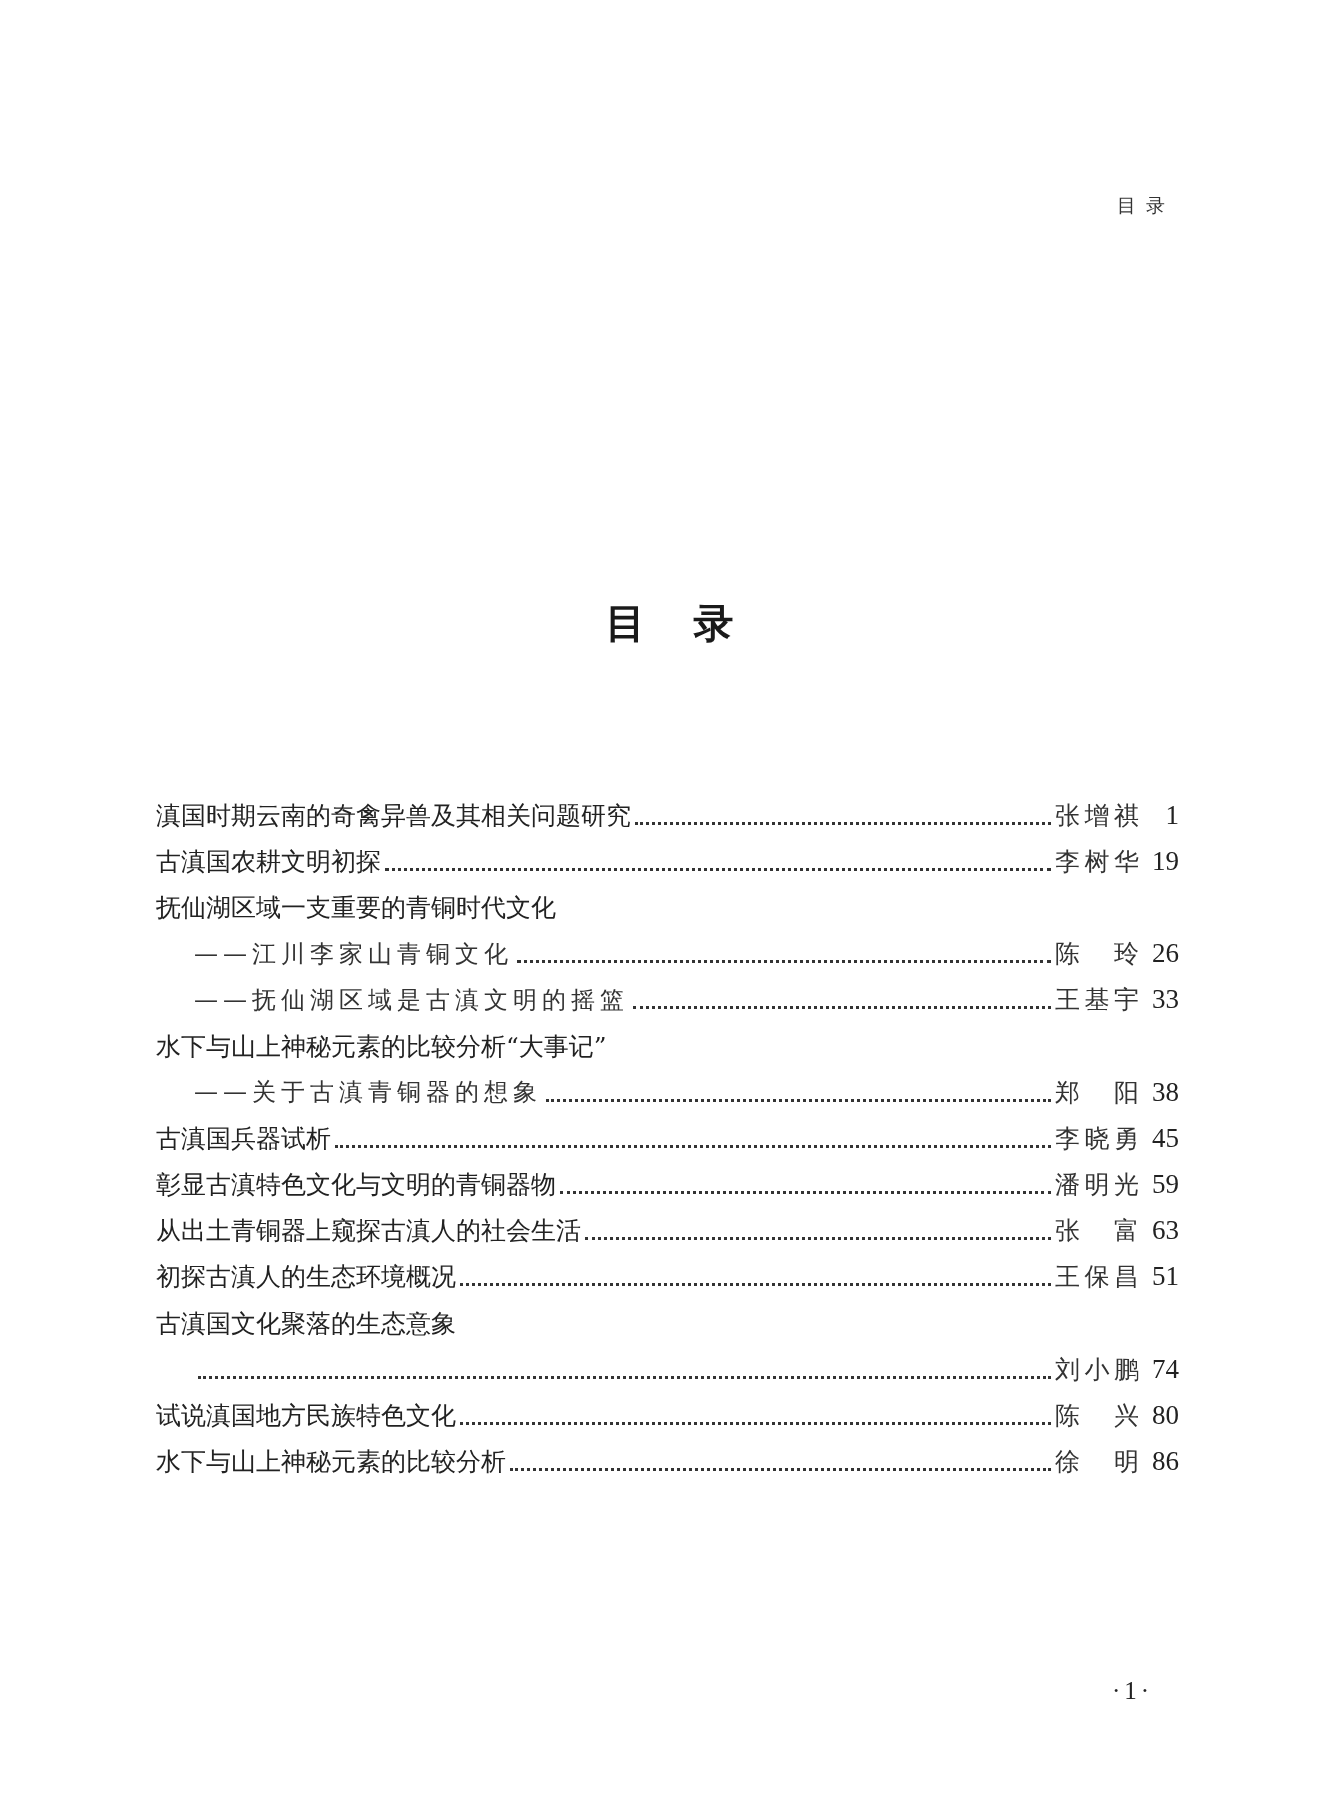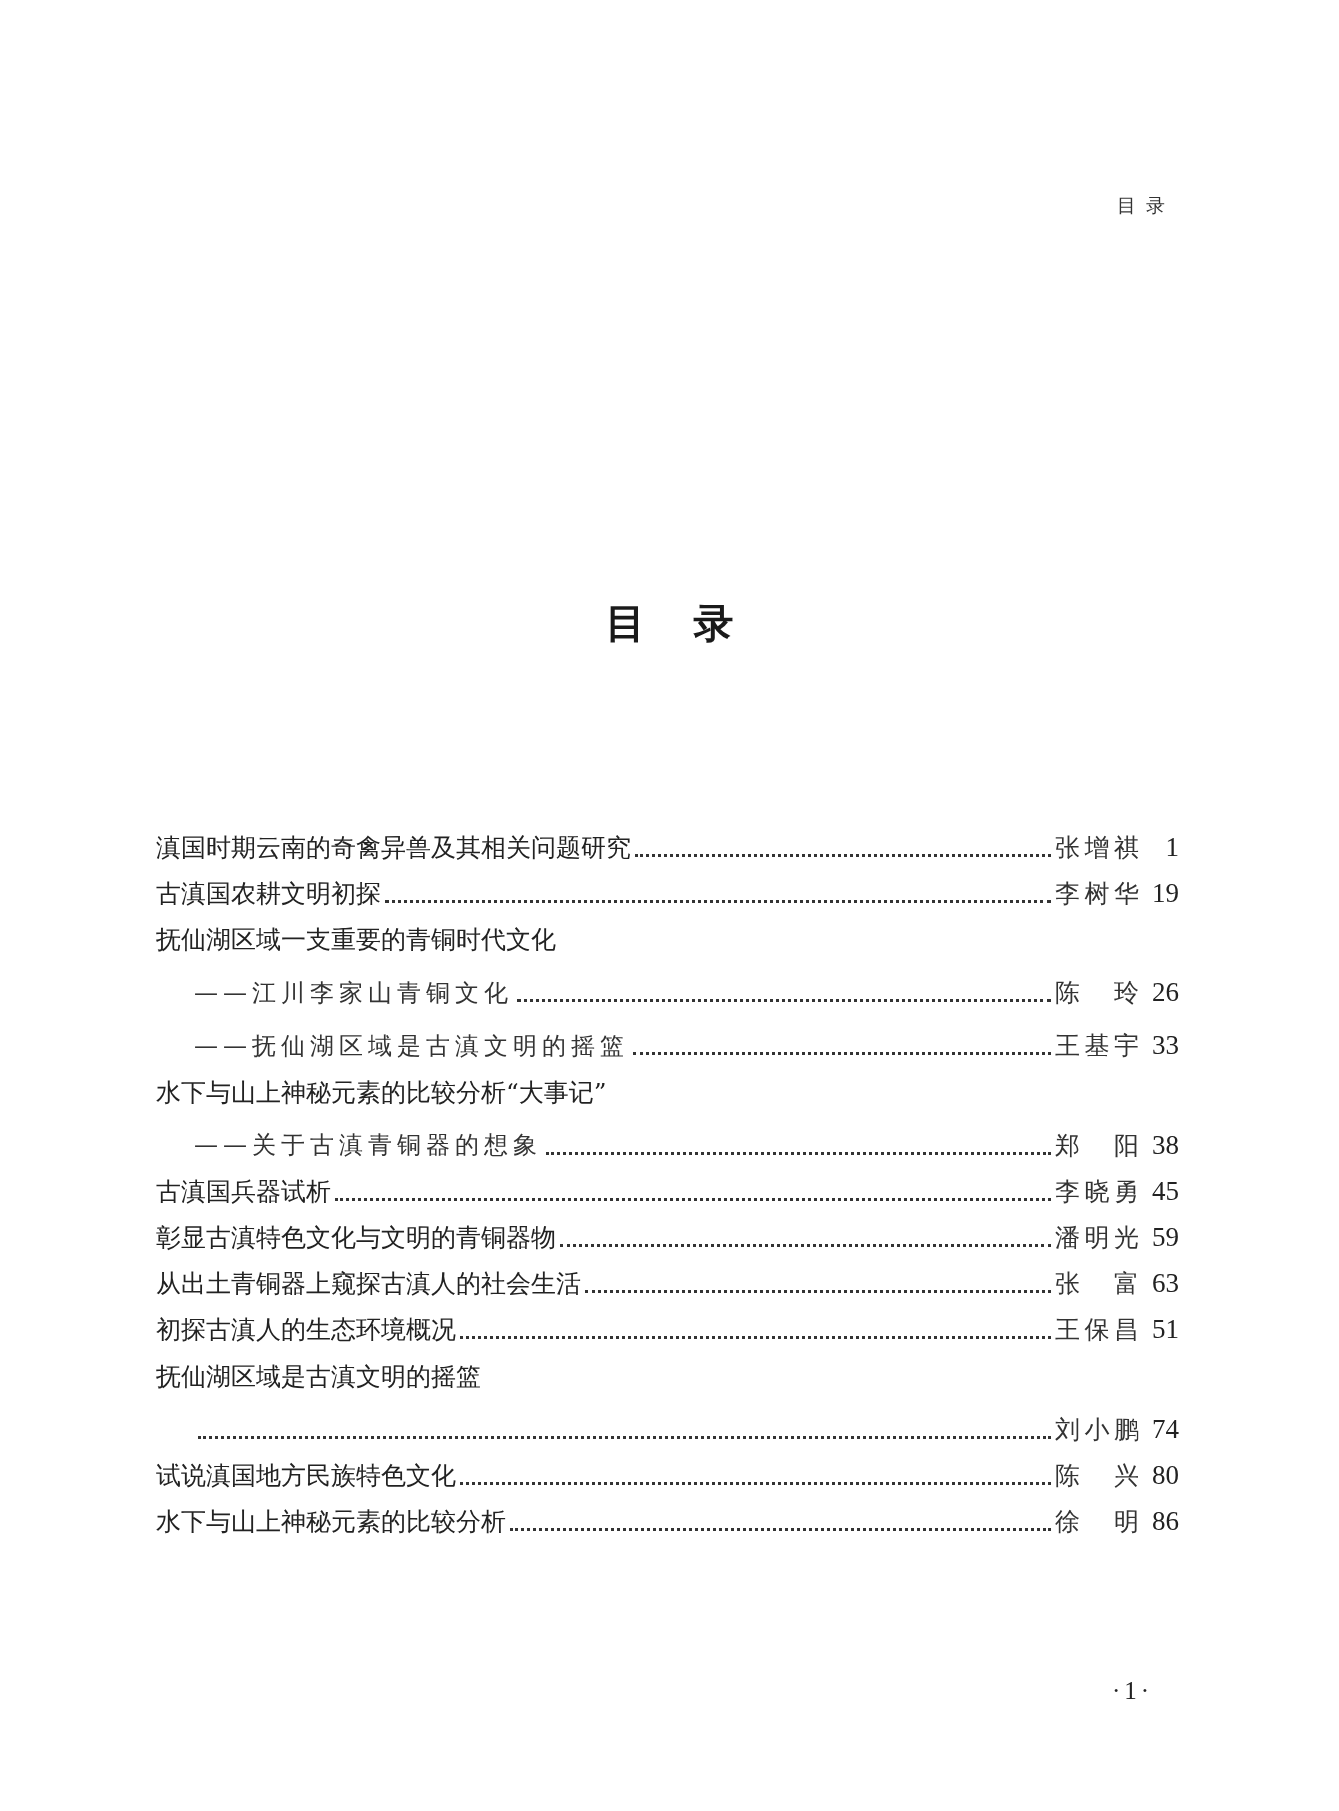--- a/index.html
+++ b/index.html
@@ -32,35 +32,34 @@
       font-family: "DejaVu Sans", "Liberation Sans", sans-serif;
       font-weight: bold;
       font-size: 40px;
       letter-spacing: 48px;
       padding-left: 48px;
       box-sizing: border-box;
       color: #1a1a1a;
     }
     .toc {
       position: absolute;
-      top: 824px;
+      top: 792px;
       left: 156px;
       width: 1023px;
     }
     .toc-line {
       height: 46.2px;
       display: flex;
       align-items: center;
       font-size: 25px;
       white-space: nowrap;
       line-height: 1;
     }
     .toc-line.sub {
       padding-left: 38px;
-      margin-top: 7px;
     }
     .toc-line .title {
       flex: 0 0 auto;
     }
     .toc-line.sub .title {
       font-size: 24px;
       letter-spacing: 5px;
       color: #333333;
     }
     .toc-line .leader {
@@ -217,21 +216,21 @@
     <span class="leader"></span>
     <span class="author">
       <span>王</span>
       <span>保</span>
       <span>昌</span>
     </span>
     <span class="page">51</span>
   </div>
 
   <div class="toc-line">
-    <span class="title">抚仙湖区域是古滇文明的摇篮</span>
+    <span class="title">古滇国文化聚落的生态意象</span>
   </div>
 
   <div class="toc-line sub">
     <span class="leader"></span>
     <span class="author">
       <span>刘</span>
       <span>小</span>
       <span>鹏</span>
     </span>
     <span class="page">74</span>

